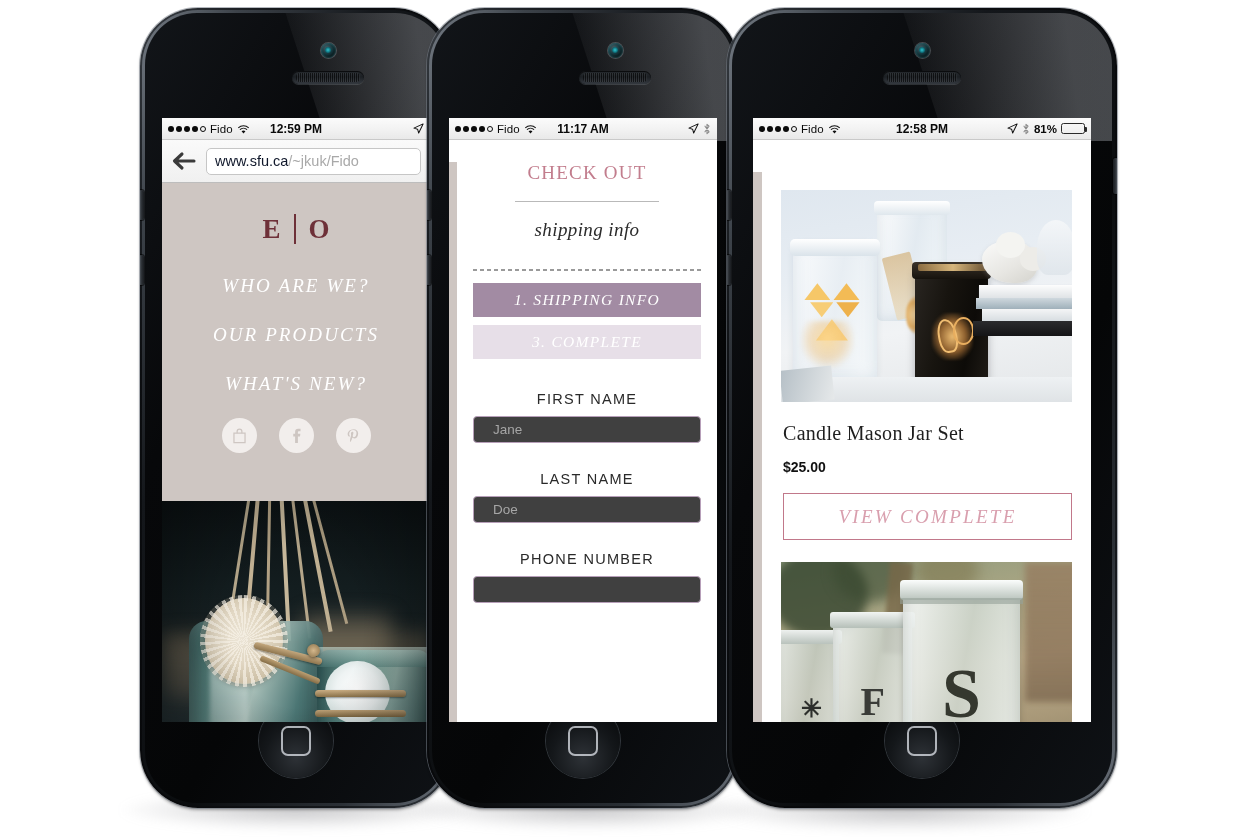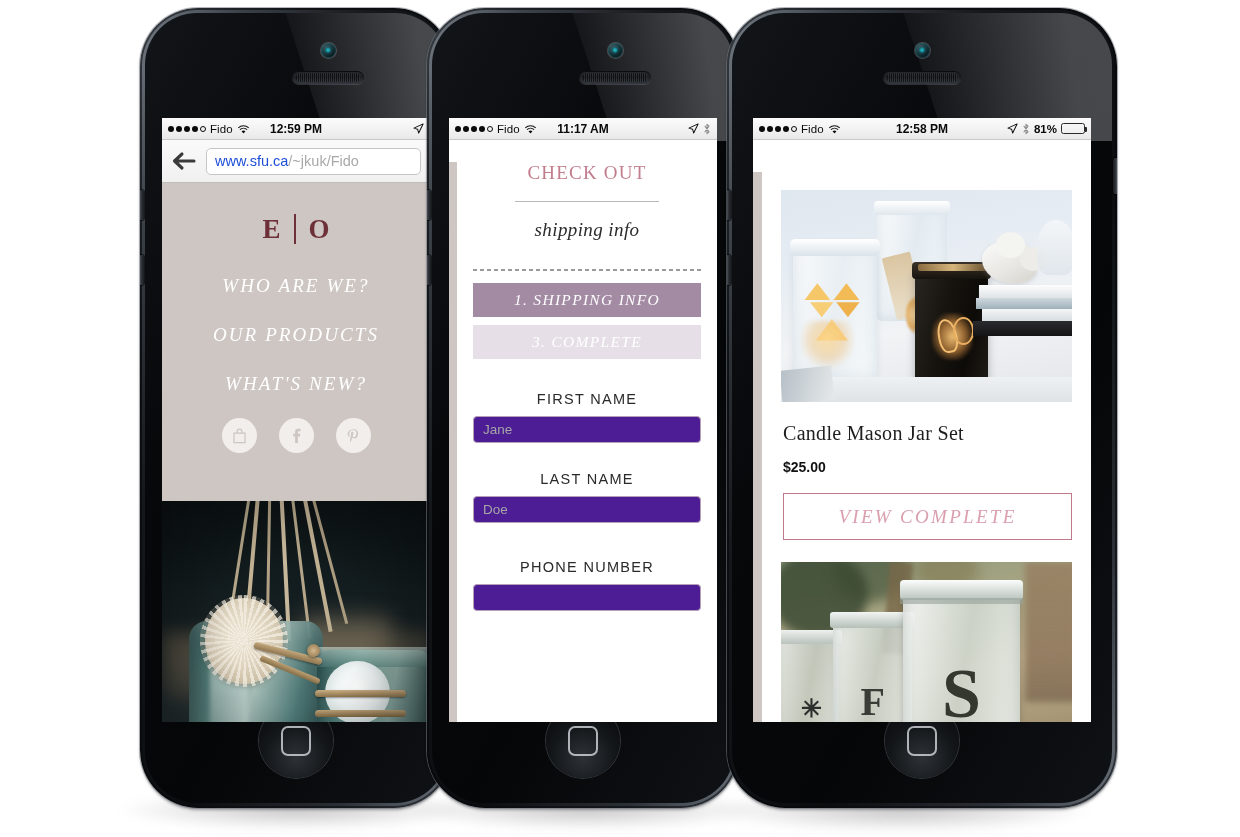--- a/index.html
+++ b/index.html
@@ -136,21 +136,21 @@
     height:43px;background:linear-gradient(180deg,#fafafa 0%,#f0f0f0 100%);
     border-bottom:1px solid #bdbdbd;
     display:flex;align-items:center;gap:9px;padding:0 9px;box-sizing:border-box;
   }
   .backarrow{width:26px;height:22px;flex:0 0 auto;}
   .urlfield{
     flex:1;height:27px;background:#fff;border:1px solid #c6c6c6;border-radius:5px;
     display:flex;align-items:center;padding:0 8px;box-sizing:border-box;
     font-size:14.5px;color:#1b1b1b;white-space:nowrap;overflow:hidden;
   }
-  .urlfield .host{color:#1d4ed8;}
+  .urlfield .host{color:#0f172a;}
   .urlfield .path{color:#a9a9a9;}
 
   
   .nav-pane{
     background:#cec6c2;
     padding-top:26px;
     height:318px;box-sizing:border-box;
     position:relative;
   }
   .logo{
@@ -209,22 +209,22 @@
   .step.active{background:#a28ba3;}
   .step.idle{background:#e7dfe8;}
   .fields{margin-top:32px;}
   .field{margin-bottom:21px;}
   .flabel{
     text-align:center;font-size:14.5px;letter-spacing:1.3px;color:#2a2a2a;
     margin-bottom:9px;font-family:"Liberation Sans", sans-serif;
   }
   .finput{
     height:27px;border:1px solid #b79fb9;border-radius:4px;
-    display:flex;align-items:center;padding:0 9px;box-sizing:border-box;
-    font-size:13.5px;color:#a6a6a6;background:#4c1d95;text-align:right;
+    display:flex;align-items:center;padding:0 19px;box-sizing:border-box;
+    font-size:13.5px;color:#a6a6a6;background:#404040;text-align:right;
   }
 
   
   .p3-body{background:#ffffff;height:100%;box-sizing:border-box;position:relative;margin-top:32px;}
   .p3-left-strip{position:absolute;left:0;top:0;bottom:0;width:9px;background:#cec6c2;}
   .p3-inner{padding:18px 19px 0 28px;}
   .prod-img{
     width:100%;height:212px;overflow:hidden;position:relative;background:#dfe4ea;
   }
   .prod-name{
@@ -460,21 +460,21 @@
 
           <div class="fields">
             <div class="field">
               <div class="flabel">FIRST NAME</div>
               <div class="finput">Jane</div>
             </div>
             <div class="field" style="margin-top:28px;">
               <div class="flabel">LAST NAME</div>
               <div class="finput">Doe</div>
             </div>
-            <div class="field" style="margin-top:36px;">
+            <div class="field" style="margin-top:28px;">
               <div class="flabel">PHONE NUMBER</div>
               <div class="finput"></div>
             </div>
           </div>
         </div>
       </div>
     </div>
   </div>
 
   <div class="phone" style="left:727px;top:8px;width:390px;height:800px;">

